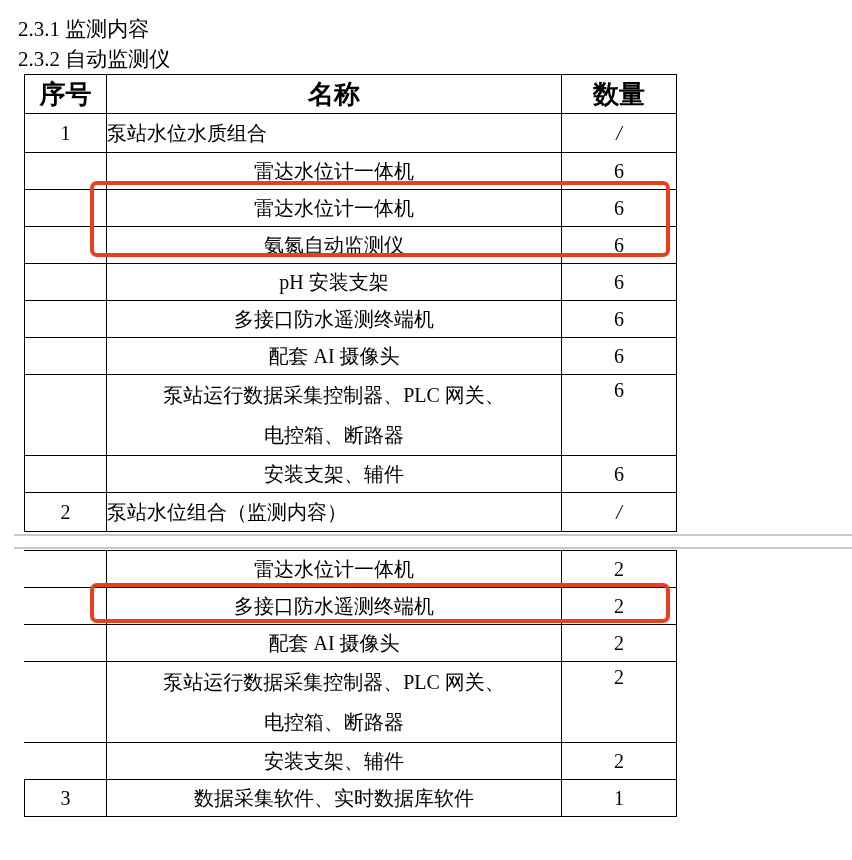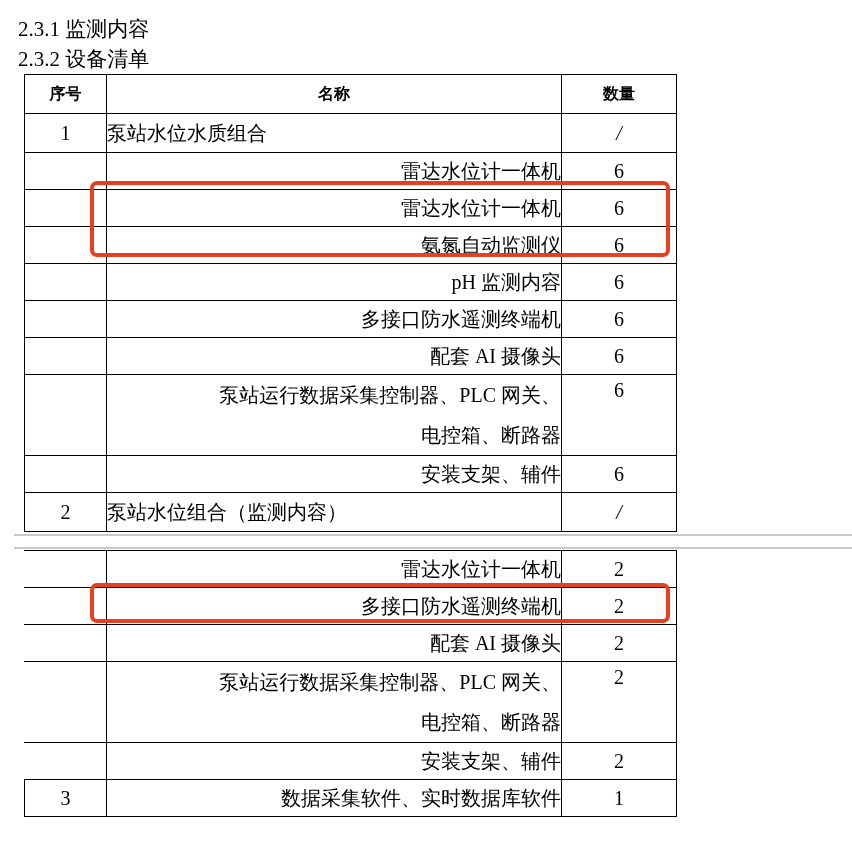--- a/index.html
+++ b/index.html
@@ -55,29 +55,29 @@
     font-size: 20px;
     font-family: "Liberation Serif", "DejaVu Serif", serif;
   }
   .col-no { width: 82px; }
   .col-name { width: 455px; }
   .col-qty { width: 115px; }
 
   .hdr td {
     text-align: center;
     font-weight: bold;
-    font-size: 16px;
+    font-size: 26px;
     height: 38px;
   }
   .cell-center {
     text-align: center;
     height: 36px;
   }
   .cell-name {
-    text-align: right;
+    text-align: center;
     padding-left: 10px;
     height: 36px;
   }
   .cell-name.two-line {
     height: 72px;
     line-height: 40px;
   }
   .cell-group {
     text-align: left;
     font-weight: bold;
@@ -136,21 +136,21 @@
 <div class="page">
 
   <div class="heading">
     <span>2.3.1</span>
     <span>监测内容</span>
   </div>
 
 
   <div class="heading">
     <span>2.3.2</span>
-    <span>设备清单</span>
+    <span>自动监测仪</span>
   </div>
 
   <table class="tbl">
     <colgroup>
       <col class="col-no">
         <col class="col-name">
         <col class="col-qty">
     </colgroup>
     <tbody>
       <tr class="hdr">
@@ -178,21 +178,21 @@
       </tr>
 
       <tr>
         <td class="cell-center"></td>
         <td class="cell-name">氨氮自动监测仪</td>
         <td class="cell-qty">6</td>
       </tr>
 
       <tr>
         <td class="cell-center"></td>
-        <td class="cell-name">pH 监测内容</td>
+        <td class="cell-name">pH 安装支架</td>
         <td class="cell-qty">6</td>
       </tr>
 
       <tr>
         <td class="cell-center"></td>
         <td class="cell-name">多接口防水遥测终端机</td>
         <td class="cell-qty">6</td>
       </tr>
 
       <tr>

